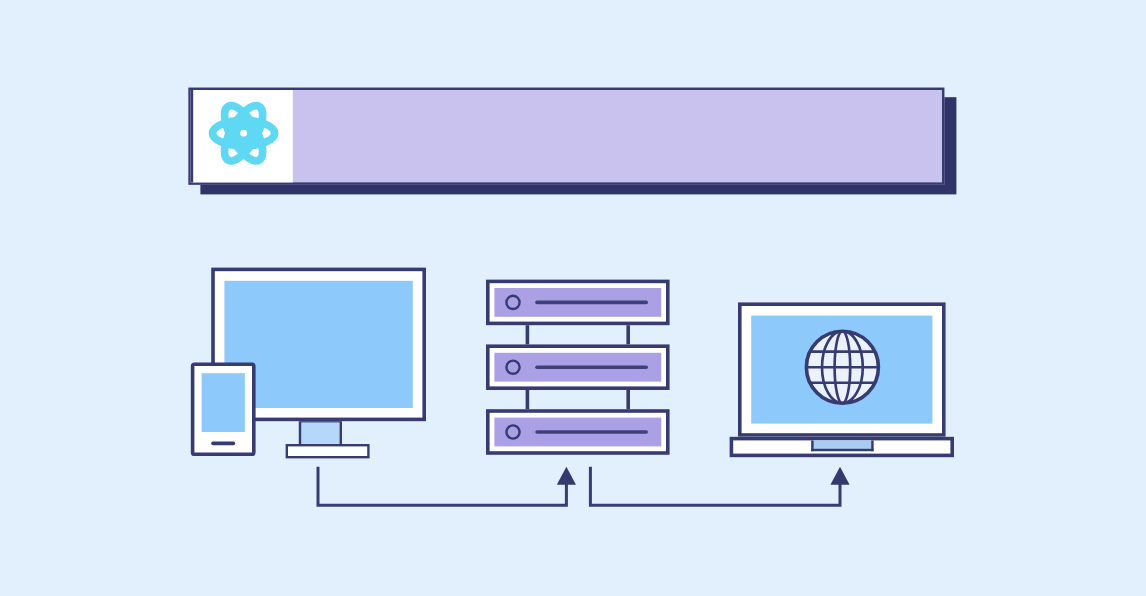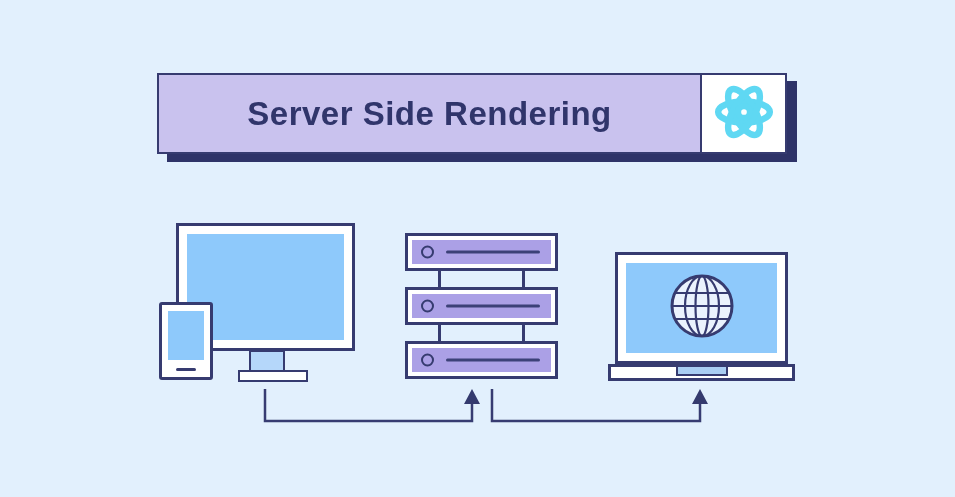--- a/index.html
+++ b/index.html
@@ -100,23 +100,20 @@
   }
   .arrows-svg{position:absolute;left:0;top:0;pointer-events:none;z-index:0;}
 </style>
 </head>
 <body>
 
 <div class="canvas">
 
   <div class="banner-shadow"></div>
   <div class="banner">
-    <div class="banner-title-wrap">
-      <span class="banner-title">Server Side Rendering</span>
-    </div>
     <div class="react-box">
       <span>
         <svg width="62" height="58" viewBox="-12 -11 24 22">
           <g stroke="#5fd8f3" stroke-width="2.5" fill="none">
             <ellipse rx="10" ry="4.1"></ellipse>
             <ellipse rx="10" ry="4.1" transform="rotate(60)"></ellipse>
             <ellipse rx="10" ry="4.1" transform="rotate(120)"></ellipse>
             <circle r="2.3" stroke-width="2.4"></circle>
           </g>
         </svg>

